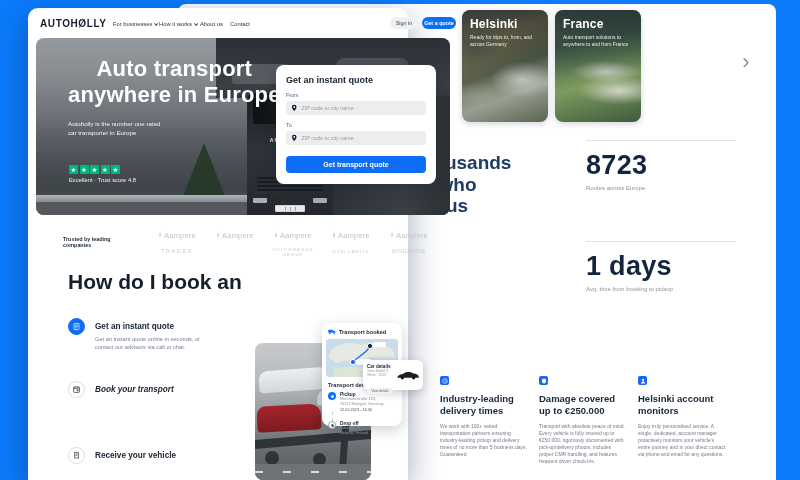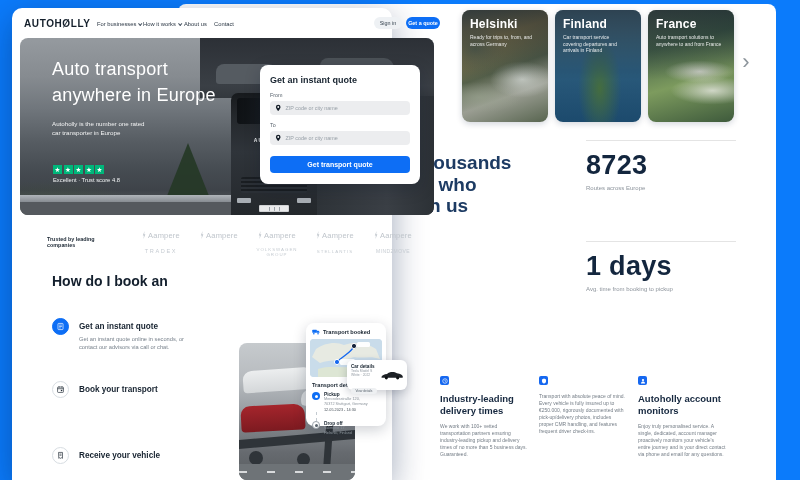--- a/index.html
+++ b/index.html
@@ -35,21 +35,21 @@
   .stat-value { font-size:27px; font-weight:700; color:#13263e; letter-spacing:.3px; }
   .stat-label { margin-top:4px; font-size:6px; color:#8d949c; }
 
   .features { position:absolute; left:262px; top:372px; display:flex; gap:11px; }
   .feature { width:88px; }
   .f-icon { width:9px; height:9px; border-radius:2px; background:#1668f0; display:flex; align-items:center; justify-content:center; margin-bottom:8px; }
   .f-title { font-size:9.5px; line-height:11.5px; font-weight:700; color:#16283f; }
   .f-desc { margin-top:7px; font-size:5px; line-height:7px; color:#747d86; }
 
   
-  .left-page { position:absolute; left:12px; top:8px; width:380px; height:472px; background:#fff; border-radius:10px 10px 0 0; z-index:2; box-shadow:0 10px 34px rgba(0,25,70,.38); }
+  .left-page { position:absolute; left:28px; top:8px; width:380px; height:472px; background:#fff; border-radius:10px 10px 0 0; z-index:2; box-shadow:0 10px 34px rgba(0,25,70,.38); }
 
   
   .site-header { position:absolute; left:0; top:0; width:100%; height:30px; }
   .logo { position:absolute; left:12px; top:10px; font-size:10px; font-weight:700; letter-spacing:.6px; color:#141f2b; }
   .nav-item { position:absolute; top:13px; font-size:5.8px; color:#2b3744; cursor:pointer; display:flex; align-items:center; gap:2px; }
   .caret { width:3px; height:3px; border-right:1px solid #4a5663; border-bottom:1px solid #4a5663; transform:rotate(45deg) translateY(-1px); }
   .btn-signin { position:absolute; left:362px; top:9px; width:28px; height:12px; background:#eef1f4; border:none; border-radius:6px; font-size:5.4px; color:#333f4c; cursor:pointer; }
   .btn-quote-top { position:absolute; left:394px; top:9px; width:34px; height:12px; background:#0d6ef5; border:none; border-radius:6px; font-size:5.4px; font-weight:700; color:#fff; cursor:pointer; }
 
   
@@ -69,21 +69,21 @@
   .windshield { position:absolute; left:6px; right:6px; top:5px; height:26px; border-radius:3px;
     background:linear-gradient(100deg,#0d1013 0%,#1b2025 55%,#2e353c 100%); }
   .cab-brand { position:absolute; left:0; right:0; top:44px; text-align:center; font-size:5px; letter-spacing:1.1px; color:#e9ebed; font-weight:700; }
   .cab-star { position:absolute; left:50%; top:56px; transform:translateX(-50%); }
   .grille { position:absolute; left:10px; right:10px; bottom:22px; height:16px; border-radius:2px;
     background:repeating-linear-gradient(180deg,#1a1e22 0 2px,#2b3036 2px 4px); }
   .headlight { position:absolute; bottom:12px; width:14px; height:5px; background:#a8aeb4; border-radius:1px; }
   .plate { position:absolute; left:50%; bottom:3px; transform:translateX(-50%); width:30px; height:7px; background:#e9eaeb; border-radius:1px;
     box-shadow:inset 0 0 0 .5px #b9bcbf; background-image:linear-gradient(90deg,transparent 0 4px,#9aa0a6 4px 5px,transparent 5px 9px,#9aa0a6 9px 10px,transparent 10px 14px,#9aa0a6 14px 15px,transparent 15px); background-size:60% 55%; background-position:center; background-repeat:no-repeat; }
   .hero-copy { position:absolute; left:32px; top:18px; color:#fff; }
-  .hero-title { font-size:18px; line-height:26px; font-weight:400; letter-spacing:.2px; }
+  .hero-title { font-size:22px; line-height:26px; font-weight:700; letter-spacing:.2px;text-align:center; }
   .hero-sub { margin-top:12px; font-size:6.2px; line-height:8.5px; color:rgba(255,255,255,.92); }
   .stars-row { position:absolute; left:33px; top:127px; display:flex; gap:1.5px; }
   .tp-star { width:9px; height:9px; background:#00b67a; color:#fff; font-size:6.5px; line-height:9px; text-align:center; }
   .rating-text { position:absolute; left:33px; top:139px; font-size:5.8px; color:#f2f4f5; }
 
   
   .quote-card { position:absolute; left:248px; top:57px; width:160px; height:119px; background:#fff; border-radius:8px; box-shadow:0 5px 16px rgba(10,20,40,.22); padding:10px; }
   .qc-title { font-size:9px; font-weight:700; color:#17232f; }
   .qc-label { margin-top:7px; margin-bottom:3px; font-size:5.4px; color:#5b656f; }
   .qc-field { height:14px; background:#ecedef; border-radius:4px; display:flex; align-items:center; padding:0 5px; gap:4px; }
@@ -96,21 +96,21 @@
   .logos-grid { position:absolute; left:120px; top:221px; width:292px; }
   .logos-row { display:flex; }
   .logo-cell { width:58px; display:flex; align-items:center; justify-content:center; gap:2px; height:12px; }
   .aampere { font-size:7.5px; font-weight:500; color:#bfc5cb; letter-spacing:.2px; }
   .bolt { width:4px; height:8px; background:#c3c9cf; clip-path:polygon(62% 0,18% 56%,44% 56%,36% 100%,82% 40%,52% 40%); }
   .logos-row2 { margin-top:5px; align-items:flex-start; }
   .partner { font-size:5.6px; color:#c6ccd2; letter-spacing:1.6px; text-align:center; line-height:5.6px; }
   .partner.small { font-size:4.4px; letter-spacing:1px; width:46px; line-height:5.2px; }
 
   
-  .howto-title { position:absolute; left:40px; top:264px; font-size:14px; line-height:19.5px; font-weight:700; color:#131f2d; }
+  .howto-title { position:absolute; left:40px; top:264px; font-size:21px; line-height:19.5px; font-weight:700; color:#131f2d; }
   .step { position:absolute; left:40px; display:flex; gap:10px; align-items:flex-start; }
   .step-circle { width:17px; height:17px; border-radius:50%; background:#fff; border:1px solid #d7dde2; display:flex; align-items:center; justify-content:center; flex:none; }
   .step-circle.filled { background:#0d6ef5; border-color:#0d6ef5; }
   .step-label { font-size:8.2px; font-weight:700; color:#172330; padding-top:4px; }
   .step-desc { margin-top:5px; font-size:5.7px; line-height:7.8px; color:#78828c; width:112px; font-weight:400; }
 
   
   .collage { position:absolute; left:227px; top:335px; width:116px; height:137px; border-radius:8px; overflow:hidden;
     background:linear-gradient(180deg,#c6cacd 0%,#b6babe 28%,#9da2a7 46%,#7e8388 62%,#666a6f 80%,#595d61 100%); }
   .col-car { position:absolute; border-radius:9px 11px 4px 4px; }
@@ -145,27 +145,20 @@
   <div class="right-page">
 
     <div class="country-cards">
       <div class="country-card cc-germany">
         <div class="shade"></div>
         <div class="cc-body">
           <div class="cc-title">Helsinki</div>
           <div class="cc-desc">Ready for trips to, from, and across Germany</div>
         </div>
       </div>
-      <div class="country-card cc-finland">
-        <div class="shade"></div>
-        <div class="cc-body">
-          <div class="cc-title">Finland</div>
-          <div class="cc-desc">Car transport service covering departures and arrivals in Finland</div>
-        </div>
-      </div>
       <div class="country-card cc-france">
         <div class="shade"></div>
         <div class="cc-body">
           <div class="cc-title">France</div>
           <div class="cc-desc">Auto transport solutions to anywhere to and from France</div>
         </div>
       </div>
     </div>
     <div class="carousel-next">›</div>
 
@@ -199,31 +192,35 @@
           <div>delivery times</div>
         </div>
         <div class="f-desc">We work with 100+ vetted transportation partners ensuring industry-leading pickup and delivery times of no more than 5 business days. Guaranteed.</div>
       </div>
       <div class="feature">
         <div class="f-icon">
           <svg width="6" height="6" viewBox="0 0 10 10">
               <path d="M5 1 L8.4 2.4 V5 C8.4 7.4 6.8 8.6 5 9.2 C3.2 8.6 1.6 7.4 1.6 5 V2.4 Z" fill="#fff"></path>
             </svg>
         </div>
+        <div class="f-title">
+          <div>Damage covered</div>
+          <div>up to €250.000</div>
+        </div>
         <div class="f-desc">Transport with absolute peace of mind. Every vehicle is fully insured up to €250.000, rigorously documented with pick-up/delivery photos, includes proper CMR handling, and features frequent driver check-ins.</div>
       </div>
       <div class="feature">
         <div class="f-icon">
           <svg width="6" height="6" viewBox="0 0 10 10">
               <circle cx="5" cy="3.4" r="1.9" fill="#fff"></circle>
               <path d="M1.6 9 C1.9 6.8 3.3 6 5 6 C6.7 6 8.1 6.8 8.4 9 Z" fill="#fff"></path>
             </svg>
         </div>
         <div class="f-title">
-          <div>Autoholly account</div>
+          <div>Helsinki account</div>
           <div>monitors</div>
         </div>
         <div class="f-desc">Enjoy truly personalised service. A single, dedicated, account manager proactively monitors your vehicle's entire journey and is your direct contact via phone and email for any questions.</div>
       </div>
     </div>
   </div>
 
   <div class="left-page">
 
     <div class="site-header">
@@ -361,21 +358,21 @@
         <svg width="9" height="9" viewBox="0 0 16 16">
             <rect x="3.5" y="2.5" width="9" height="11" rx="1.2" fill="none" stroke="#fff" stroke-width="1.2"></rect>
             <path d="M5.5 5.5 h5 M5.5 8 h5 M5.5 10.5 h3" stroke="#fff" stroke-width="1.1"></path>
           </svg>
       </div>
       <div>
         <div class="step-label">Get an instant quote</div>
         <div class="step-desc">Get an instant quote online in seconds, or contact our advisors via call or chat.</div>
       </div>
     </div>
-    <div class="step" style="top:373px;">
+    <div class="step" style="top:373px;font-style:italic;">
       <div class="step-circle">
         <svg width="9" height="9" viewBox="0 0 16 16">
             <rect x="2.8" y="3.6" width="10.4" height="9.6" rx="1.2" fill="none" stroke="#212b36" stroke-width="1.2"></rect>
             <path d="M5.4 2.2 v2.6 M10.6 2.2 v2.6 M2.8 6.6 h10.4" stroke="#212b36" stroke-width="1.2"></path>
             <rect x="8.6" y="8.6" width="2.6" height="2.4" fill="#212b36"></rect>
           </svg>
       </div>
       <div class="step-label">Book your transport</div>
     </div>
     <div class="step" style="top:439px;">

